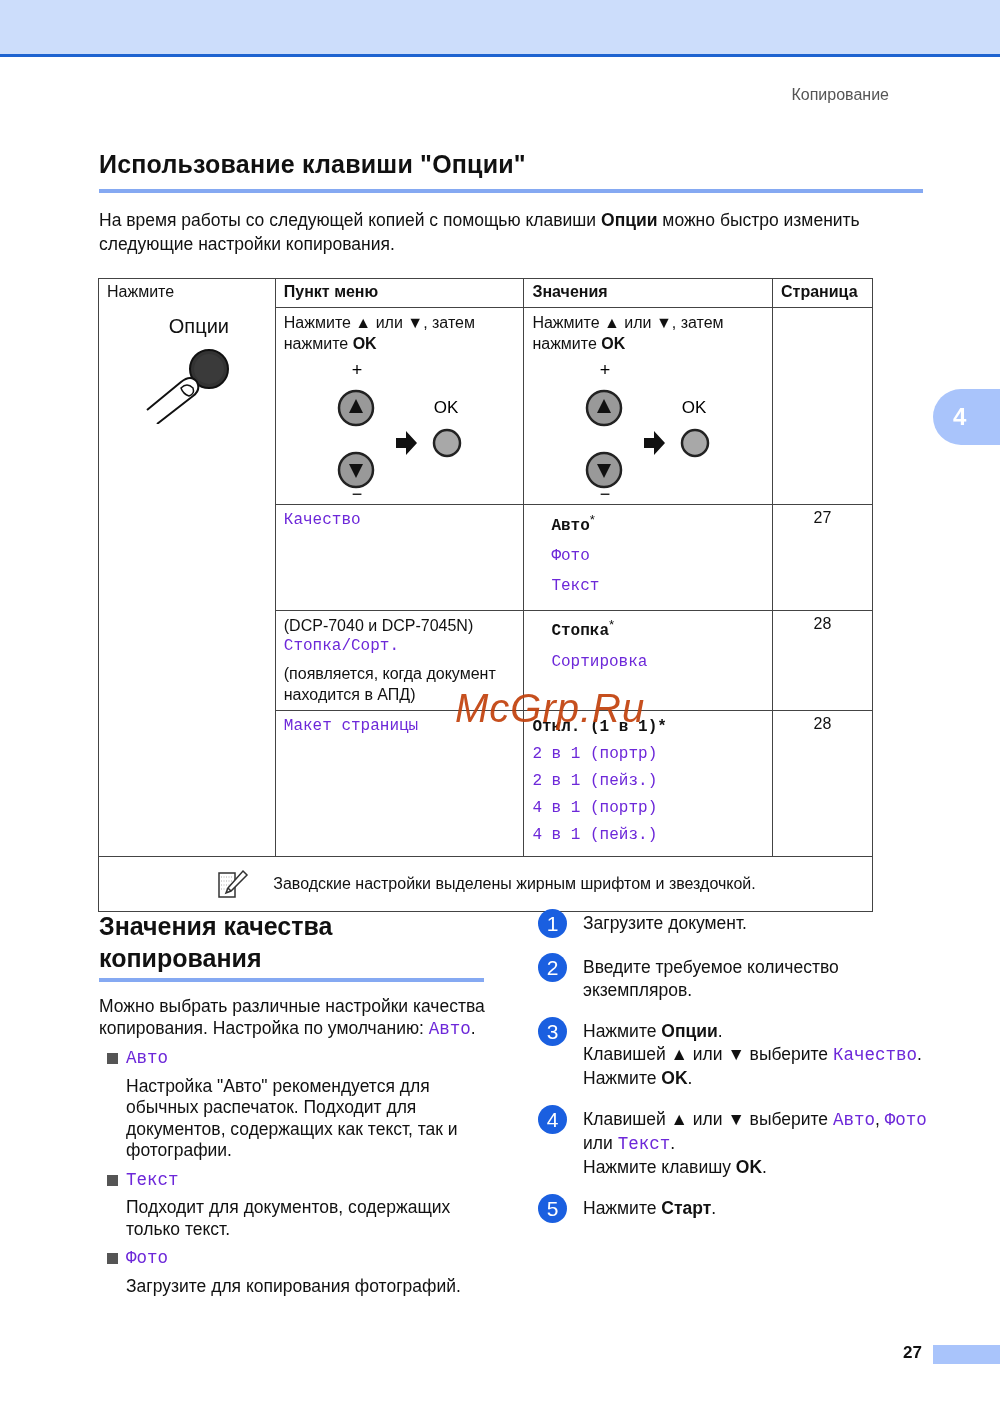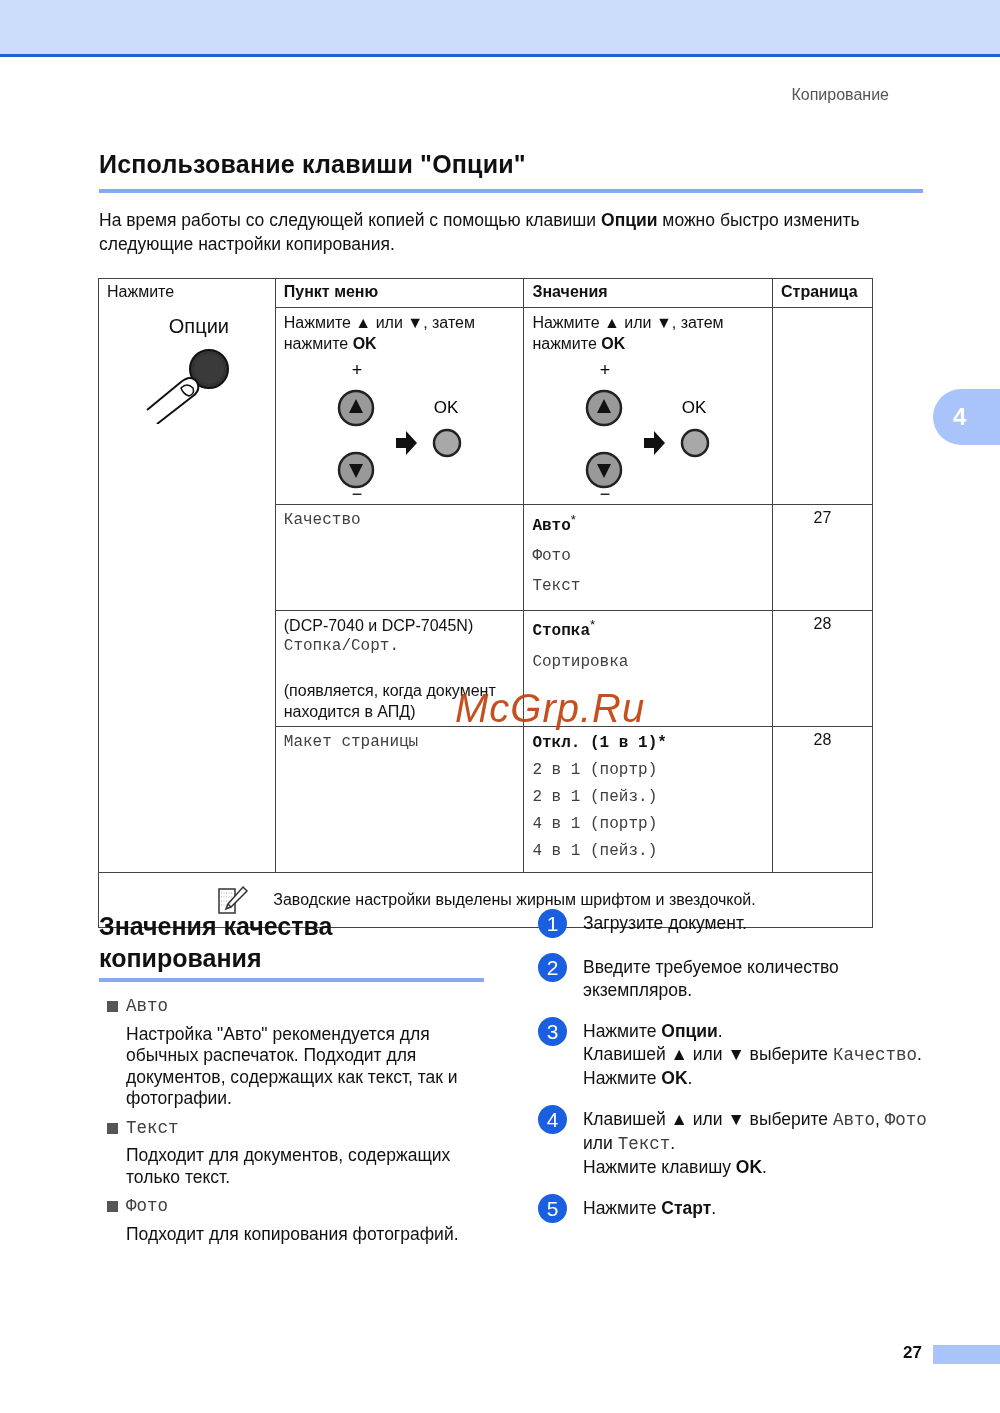--- a/index.html
+++ b/index.html
@@ -1,21 +1,21 @@
 <!DOCTYPE html>
 <html><head>
   <meta charset="utf-8">
   <style>
     html, body { margin: 0; padding: 0; }
     body {
       width: 1000px; height: 1413px; position: relative; overflow: hidden;
       background: #ffffff; color: #111;
       font-family: "Liberation Sans", sans-serif;
     }
-    .mono { font-family: "Liberation Mono", monospace; color: #404040; }
+    .mono { font-family: "Liberation Mono", monospace; color: #6d28d9; }
     .mono-b { font-family: "Liberation Mono", monospace; font-weight: bold; color: #111; }
     .top-band {
       position: absolute; left: 0; top: 0; width: 1000px; height: 54px;
       background: #ccddfb; border-bottom: 3px solid #1e63d0;
     }
     .running-head {
       position: absolute; right: 111px; top: 86px; font-size: 16px; color: #555;
     }
     .chapter-tab {
       position: absolute; left: 933px; top: 389px; width: 67px; height: 56px;
@@ -39,21 +39,21 @@
     }
     table.opts td, table.opts th {
       border: 1.5px solid #444; vertical-align: top; padding: 4px 8px; text-align: left;
     }
     table.opts th { font-weight: bold; height: 20px; }
     .col1 { width: 160px; }
     .col2 { width: 232px; }
     .col3 { width: 232px; }
     .col4 { width: 83px; }
     .pg { text-align: center !important; }
-    .vals div { margin-bottom: 10px; line-height: 20px; }
+    .vals div { margin-bottom: 10px; line-height: 20px; margin-left: 19px; }
     .vals-tight div { margin-bottom: 7px; line-height: 20px; }
     .diagram { position: relative; height: 140px; margin-top: 6px; }
     .note-row td { padding: 10px 8px !important; }
     .note { display: flex; align-items: center; justify-content: center; font-size: 16px; gap: 24px; }
     .watermark {
       position: absolute; left: 408px; top: 686px; font-size: 40px; color: #c2410c;
       font-style: italic; letter-spacing: 1px; opacity: 0.92; margin-left: 47px;
     }
     h2.sub {
       position: absolute; left: 99px; top: 910px; margin: 0; width: 390px;
@@ -166,21 +166,21 @@
     <td class="vals" style="padding-top:5px;">
       <div><span class="mono-b">Авто</span><sup>*</sup></div>
       <div class="mono">Фото</div>
       <div class="mono">Текст</div>
     </td>
     <td class="pg">27</td>
   </tr>
   <tr style="height:100px;padding-left:13px;">
     <td style="line-height:21px;">
       <div>(DCP-7040 и DCP-7045N)</div>
-      <div class="mono" style="margin-bottom:23px;">Стопка/Сорт.</div>
+      <div class="mono" style="margin-bottom:6px;">Стопка/Сорт.</div>
       <div>(появляется, когда документ находится в АПД)</div>
     </td>
     <td class="vals">
       <div><span class="mono-b">Стопка</span><sup>*</sup></div>
       <div class="mono">Сортировка</div>
     </td>
     <td class="pg">28</td>
   </tr>
   <tr style="height:140px;padding-left:7px;">
     <td class="mono" style="padding-top:6px;">Макет страницы</td>
@@ -208,35 +208,36 @@
   </tr>
 </tbody>
   </table>
 
 <div class="watermark">McGrp.Ru</div>
 
 <h2 class="sub">Значения качества копирования</h2>
 <div class="sub-rule"></div>
 
 <div class="left-col">
+  <p><span>Можно выбрать различные настройки качества копирования. Настройка по умолчанию: </span><span class="mono">Авто</span><span>.</span></p>
   <div class="bul">
       <span class="sq"></span>
       <span class="mono">Авто</span>
     </div>
   <div class="bul-desc">Настройка "Авто" рекомендуется для обычных распечаток. Подходит для документов, содержащих как текст, так и фотографии.</div>
   <div class="bul">
       <span class="sq"></span>
       <span class="mono">Текст</span>
     </div>
   <div class="bul-desc">Подходит для документов, содержащих только текст.</div>
   <div class="bul">
       <span class="sq"></span>
       <span class="mono">Фото</span>
     </div>
-  <div class="bul-desc">Подходит для копирования фотографий.</div>
+  <div class="bul-desc">Загрузите для копирования фотографий.</div>
 </div>
 
 <div class="right-col">
   <div id="steps">
       <div class="step">
         <div class="num">1</div>
         <div>
           <div><span>Загрузите документ.</span></div>
         </div>
       </div>

